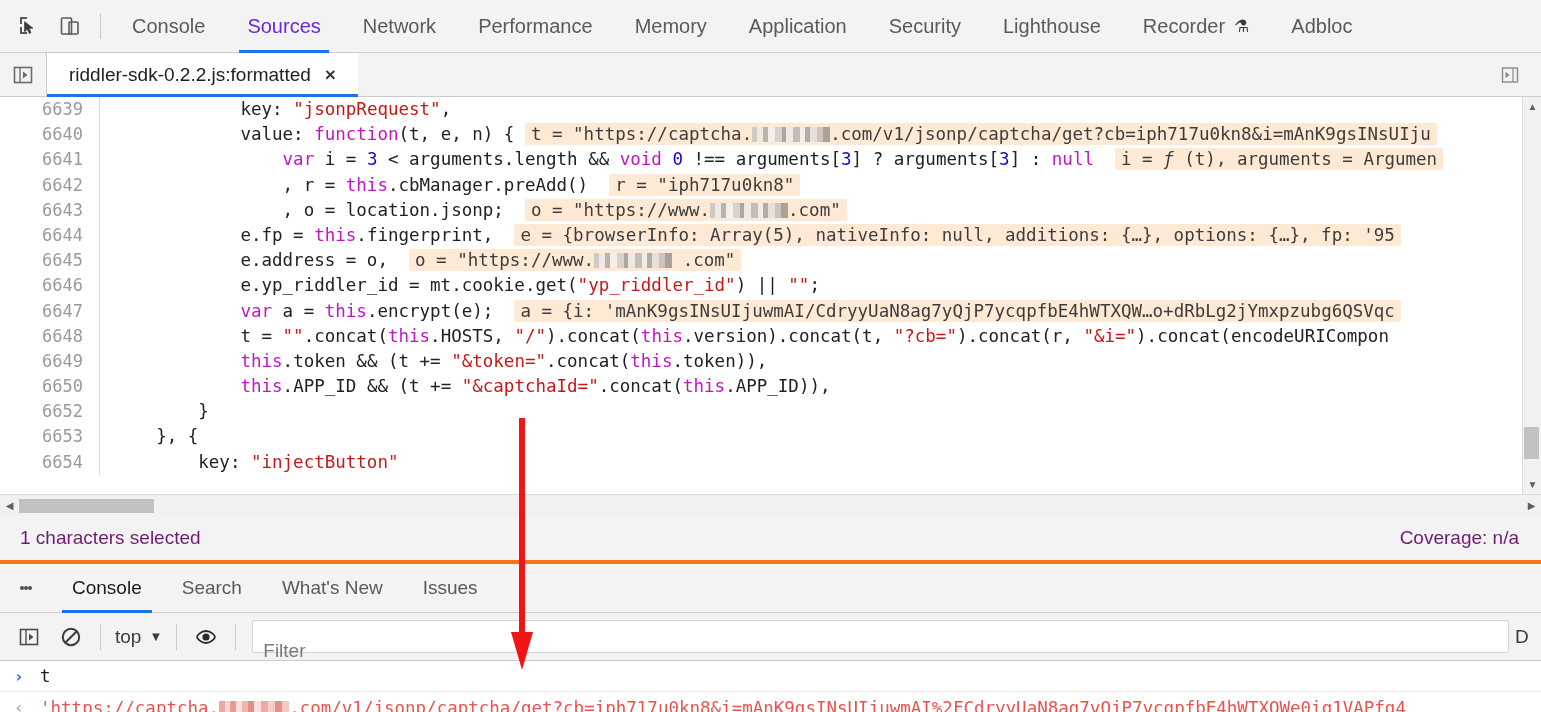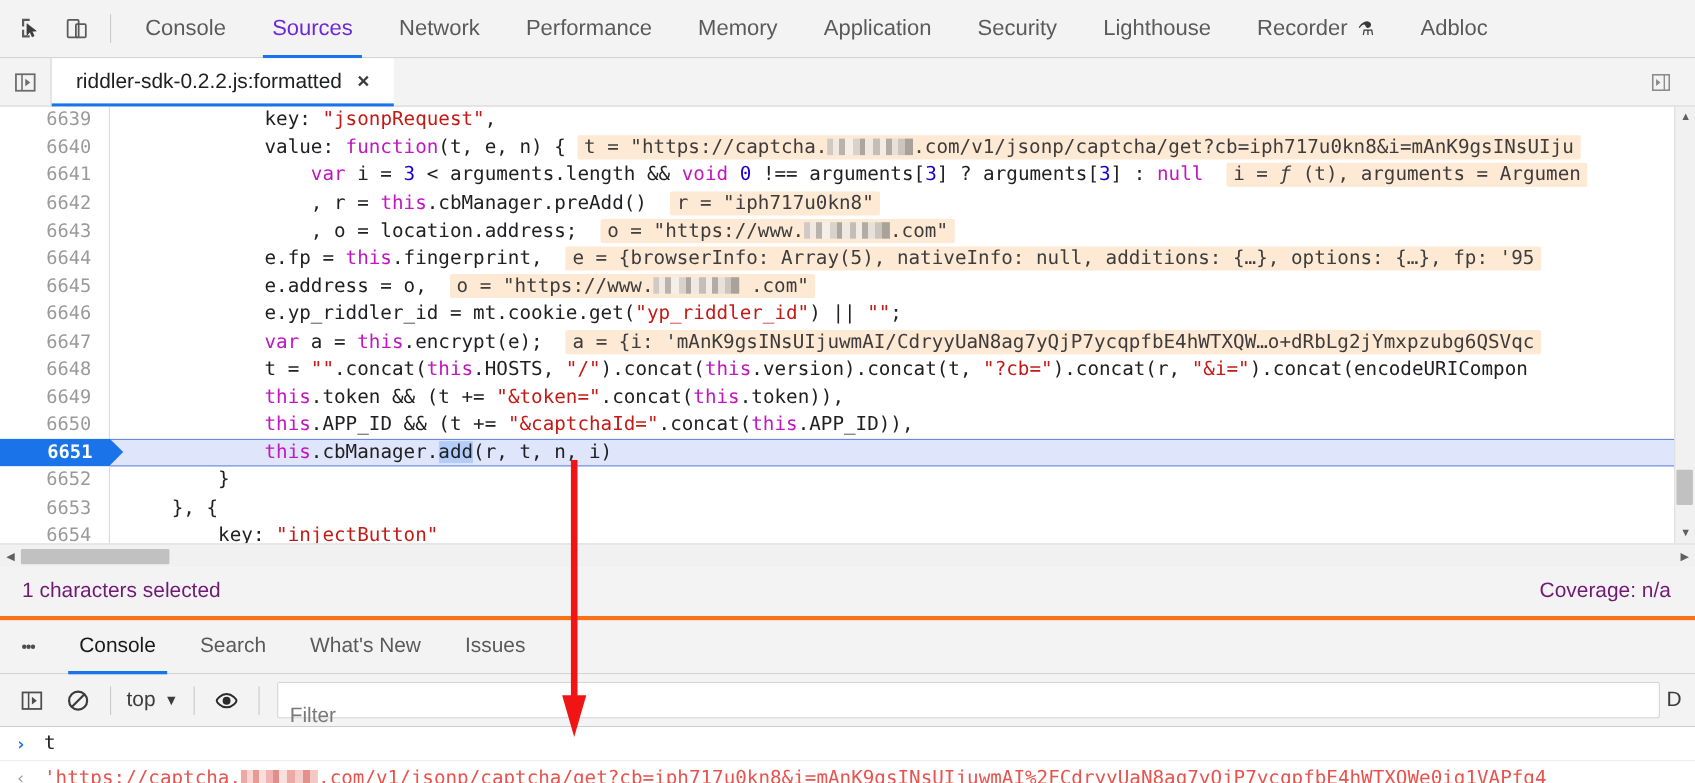--- a/index.html
+++ b/index.html
@@ -446,29 +446,28 @@
     </div>
   </div>
 </div>
 
 <div class="editor">
   <div class="code-rows" id="code-rows">
       <div class="code-row"><div class="gutter">6639</div><div class="codecell"><span class="plain">            key: </span><span class="str">"jsonpRequest"</span><span class="plain">,</span></div></div>
       <div class="code-row"><div class="gutter">6640</div><div class="codecell"><span class="plain">            value: </span><span class="kw">function</span><span class="plain">(t, e, n) { </span><span class="bub">t = "https://captcha.<span class="redact" style="width: 78px;"></span>.com/v1/jsonp/captcha/get?cb=iph717u0kn8&amp;i=mAnK9gsINsUIju</span></div></div>
       <div class="code-row"><div class="gutter">6641</div><div class="codecell"><span class="plain">                </span><span class="kw">var</span><span class="plain"> i = </span><span class="num">3</span><span class="plain"> &lt; arguments.length &amp;&amp; </span><span class="kw">void</span><span class="plain"> </span><span class="num">0</span><span class="plain"> !== arguments[</span><span class="num">3</span><span class="plain">] ? arguments[</span><span class="num">3</span><span class="plain">] : </span><span class="kw">null</span><span class="plain">  </span><span class="bub">i = <span class="ital">ƒ</span> (t), arguments = Argumen</span></div></div>
       <div class="code-row"><div class="gutter">6642</div><div class="codecell"><span class="plain">                , r = </span><span class="kw">this</span><span class="plain">.cbManager.preAdd()  </span><span class="bub">r = "iph717u0kn8"</span></div></div>
-      <div class="code-row"><div class="gutter">6643</div><div class="codecell"><span class="plain">                , o = location.address;  </span><span class="bub">o = "https://www.<span class="redact" style="width: 78px;"></span>.com"</span></div></div>
+      <div class="code-row"><div class="gutter">6643</div><div class="codecell"><span class="plain">                , o = location.jsonp;  </span><span class="bub">o = "https://www.<span class="redact" style="width: 78px;"></span>.com"</span></div></div>
       <div class="code-row"><div class="gutter">6644</div><div class="codecell"><span class="plain">            e.fp = </span><span class="kw">this</span><span class="plain">.fingerprint,  </span><span class="bub">e = {browserInfo: Array(5), nativeInfo: null, additions: {…}, options: {…}, fp: '95</span></div></div>
       <div class="code-row"><div class="gutter">6645</div><div class="codecell"><span class="plain">            e.address = o,  </span><span class="bub">o = "https://www.<span class="redact" style="width: 78px;"></span> .com"</span></div></div>
       <div class="code-row"><div class="gutter">6646</div><div class="codecell"><span class="plain">            e.yp_riddler_id = mt.cookie.get(</span><span class="str">"yp_riddler_id"</span><span class="plain">) || </span><span class="str">""</span><span class="plain">;</span></div></div>
       <div class="code-row"><div class="gutter">6647</div><div class="codecell"><span class="plain">            </span><span class="kw">var</span><span class="plain"> a = </span><span class="kw">this</span><span class="plain">.encrypt(e);  </span><span class="bub">a = {i: 'mAnK9gsINsUIjuwmAI/CdryyUaN8ag7yQjP7ycqpfbE4hWTXQW…o+dRbLg2jYmxpzubg6QSVqc</span></div></div>
       <div class="code-row"><div class="gutter">6648</div><div class="codecell"><span class="plain">            t = </span><span class="str">""</span><span class="plain">.concat(</span><span class="kw">this</span><span class="plain">.HOSTS, </span><span class="str">"/"</span><span class="plain">).concat(</span><span class="kw">this</span><span class="plain">.version).concat(t, </span><span class="str">"?cb="</span><span class="plain">).concat(r, </span><span class="str">"&amp;i="</span><span class="plain">).concat(encodeURICompon</span></div></div>
       <div class="code-row"><div class="gutter">6649</div><div class="codecell"><span class="plain">            </span><span class="kw">this</span><span class="plain">.token &amp;&amp; (t += </span><span class="str">"&amp;token="</span><span class="plain">.concat(</span><span class="kw">this</span><span class="plain">.token)),</span></div></div>
       <div class="code-row"><div class="gutter">6650</div><div class="codecell"><span class="plain">            </span><span class="kw">this</span><span class="plain">.APP_ID &amp;&amp; (t += </span><span class="str">"&amp;captchaId="</span><span class="plain">.concat(</span><span class="kw">this</span><span class="plain">.APP_ID)),</span></div></div>
-      <div class="code-row exec"><div class="gutter">6651</div><div class="codecell"><span class="plain">            </span><span class="kw">this</span><span class="plain">.cbManager.</span><span class="sel-text">add</span><span class="plain">(r, t, n, i)</span></div></div>
       <div class="code-row"><div class="gutter">6652</div><div class="codecell"><span class="plain">        }</span></div></div>
       <div class="code-row"><div class="gutter">6653</div><div class="codecell"><span class="plain">    }, {</span></div></div>
       <div class="code-row clipped"><div class="gutter">6654</div><div class="codecell"><span class="plain">        key: </span><span class="str">"injectButton"</span></div></div>
     </div>
 
   <div class="vscroll">
     <div class="vs-arrow">▲</div>
     <div class="vs-thumb"></div>
     <div class="vs-arrow bottom">▼</div>
   </div>

